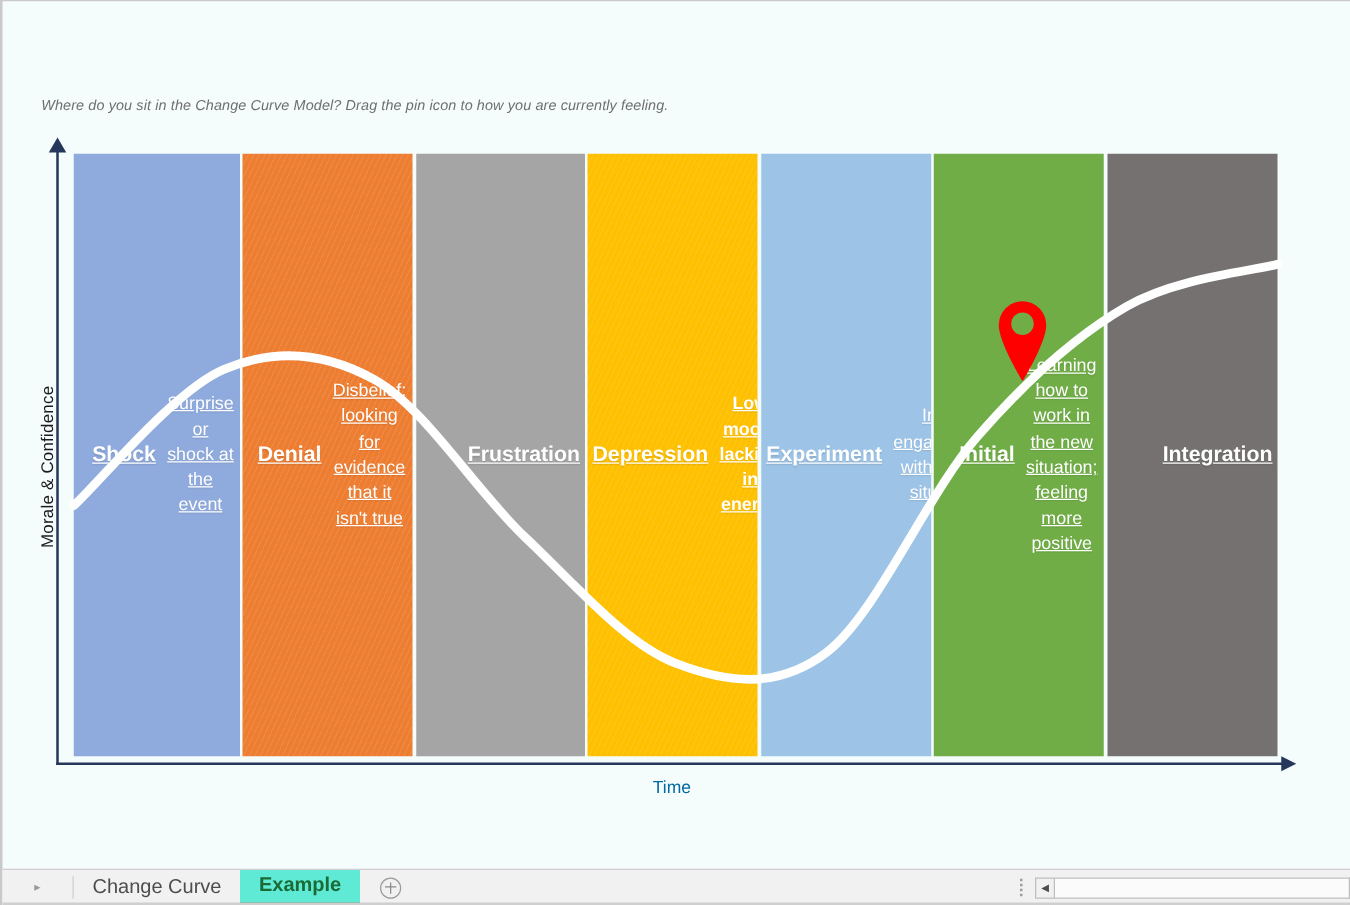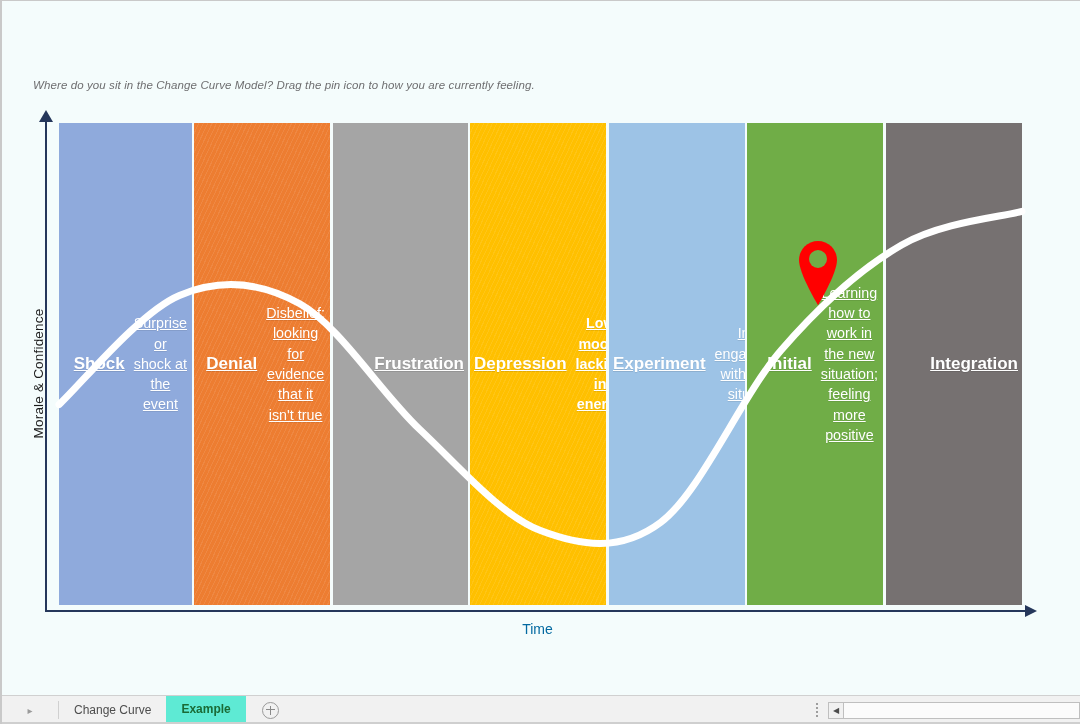--- a/index.html
+++ b/index.html
@@ -107,21 +107,21 @@
     background:#F1F1F1;border-top:1px solid #D0D0D0;
     display:flex;align-items:stretch;
   }
   .nav-arrows{
     width:56px;display:flex;align-items:center;justify-content:center;
     color:#9A9A9A;font-size:10px;
   }
   .tab-sep{width:1px;background:#D0D0D0;margin:5px 0;}
   .tab{
     display:flex;align-items:center;padding:0 15px;
-    font-size:12px;color:#4D4D4D;cursor:default;
+    font-size:16px;color:#4D4D4D;cursor:default;
   }
   .tab.active{
     background:#5eead4;color:#1A6B36;font-weight:bold;
     border-bottom:2.5px solid #1F7B44;
   }
   .addsheet{
     display:flex;align-items:center;justify-content:center;
     width:50px;color:#8A8A8A;
   }
   .addsheet .circ{

